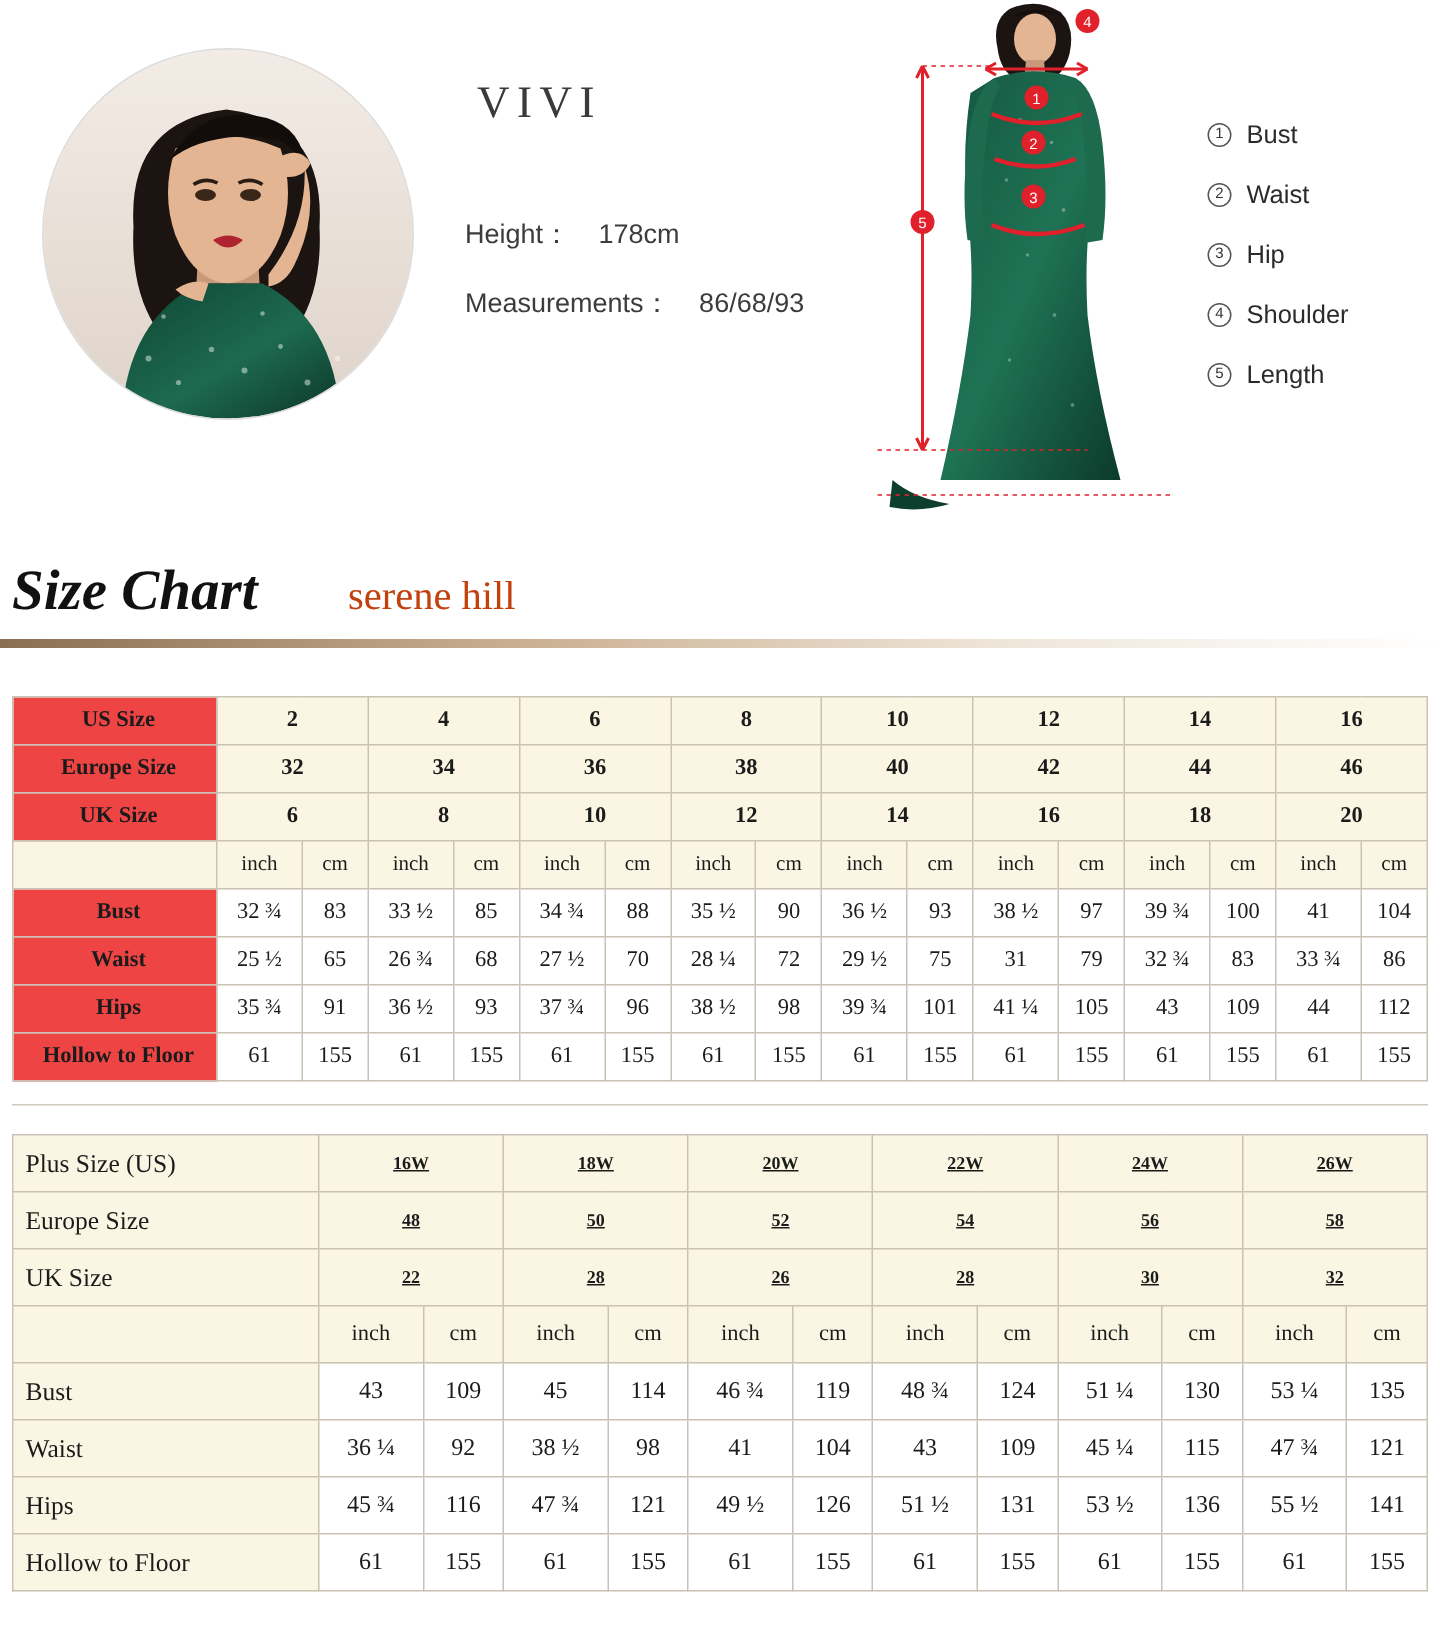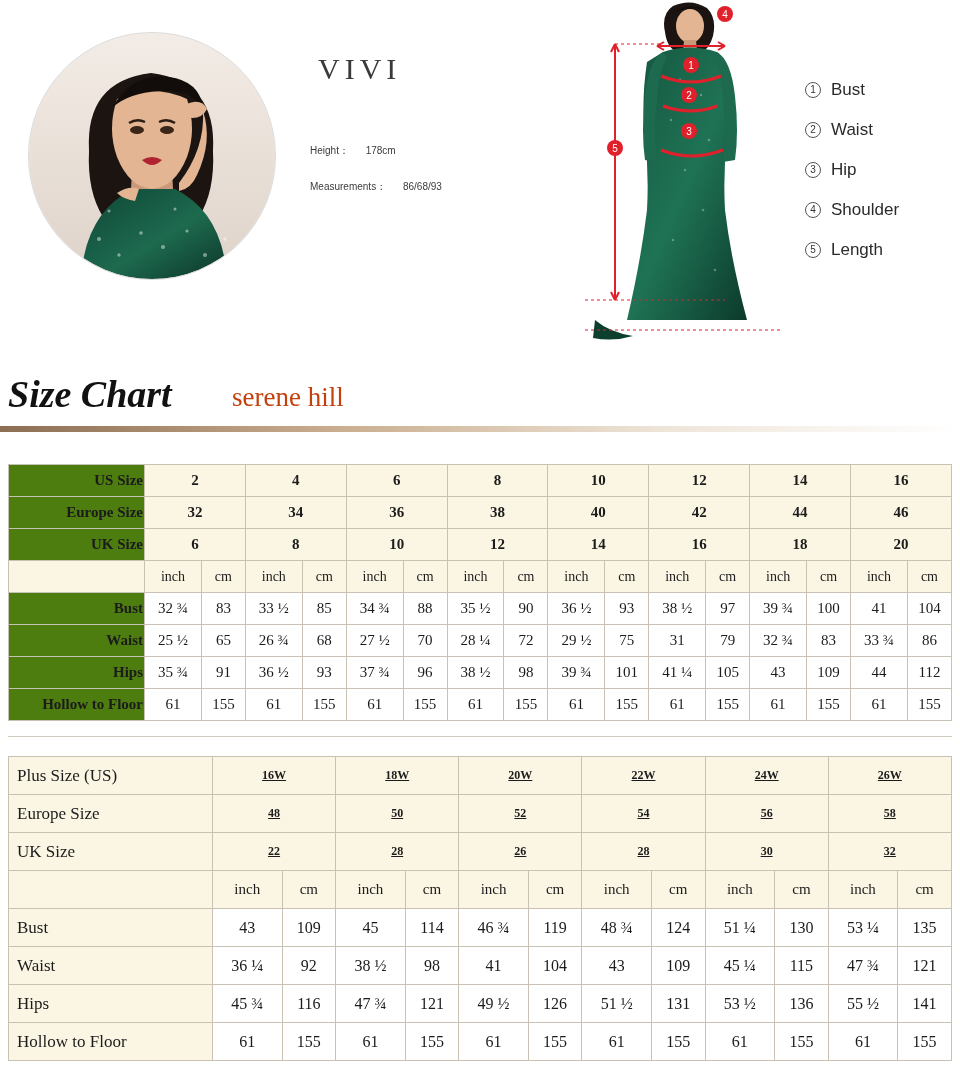--- a/index.html
+++ b/index.html
@@ -26,21 +26,21 @@
   }
   .model-photo svg { display: block; }
 
   .model-info { position: absolute; left: 310px; top: 52px; width: 270px; }
   .brand-name {
     font-family: "Liberation Serif", serif;
     font-size: 30px; letter-spacing: 5px;
     color: #3a3a3a; margin-left: 8px; margin-bottom: 58px;
   }
   .info-row {
-    font-size: 10px; color: #4a4a4a; margin-bottom: 22px;
+    font-size: 18px; color: #4a4a4a; margin-bottom: 22px;
     white-space: nowrap;
   }
   .info-row .lbl { color: #3c3c3c; }
   .info-row .val { margin-left: 14px; color: #3c3c3c; }
 
   .measure-figure {
     position: absolute; left: 575px; top: 0px; width: 225px; height: 350px;
   }
   .dress-svg { position: absolute; left: 0; top: 0; }
 
@@ -84,21 +84,21 @@
   table td {
     border: 1px solid #c9c2b4;
     text-align: center;
     font-family: "Liberation Serif", serif;
     color: #1b1b1b;
   }
   
   #table1 td { height: 32px; font-size: 15px; }
   #table1 .hdr { background: #fbf6e4; font-weight: bold; font-size: 15px; }
   #table1 .rowlabel {
-    background: #4d7c0f; font-weight: bold; text-align: right;
+    background: #ef4444; font-weight: bold; text-align: center;
     padding-left: 6px; font-size: 15px; width: 136px;
   }
   #table1 .unit { background: #fbf6e4; font-size: 14px; }
   #table1 .val { background: #ffffff; font-size: 15px; }
   #table1 .blank { background: #fbf6e4; }
 
   
   #table2 td { height: 38px; font-size: 16px; }
   #table2 .hdr { background: #fbf6e4; font-weight: bold; font-size: 12px; text-decoration: underline; }
   #table2 .rowlabel {

